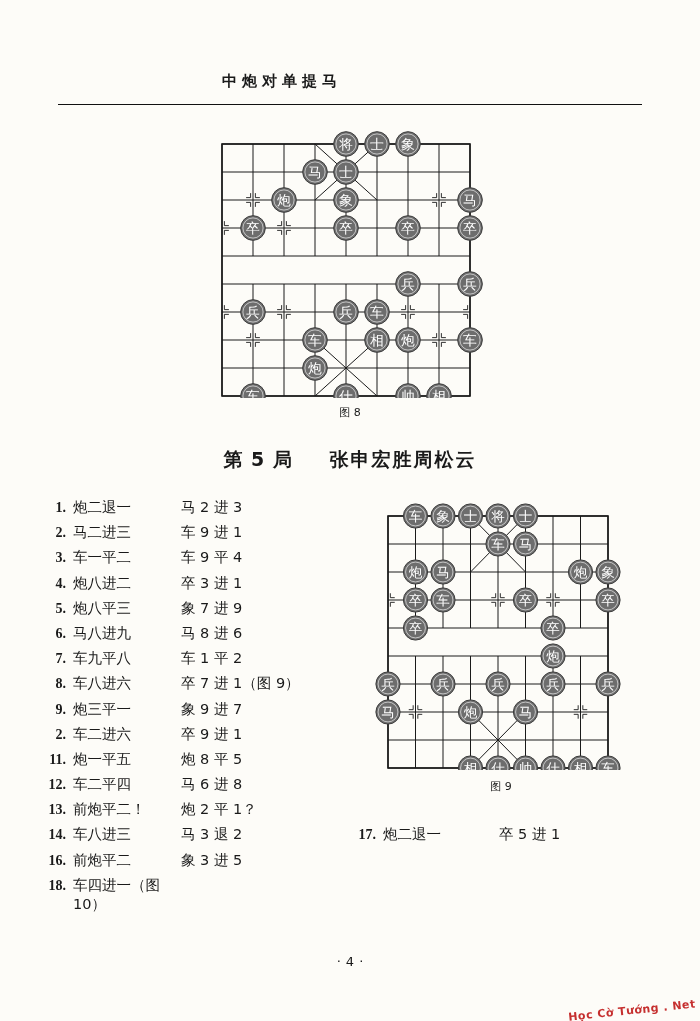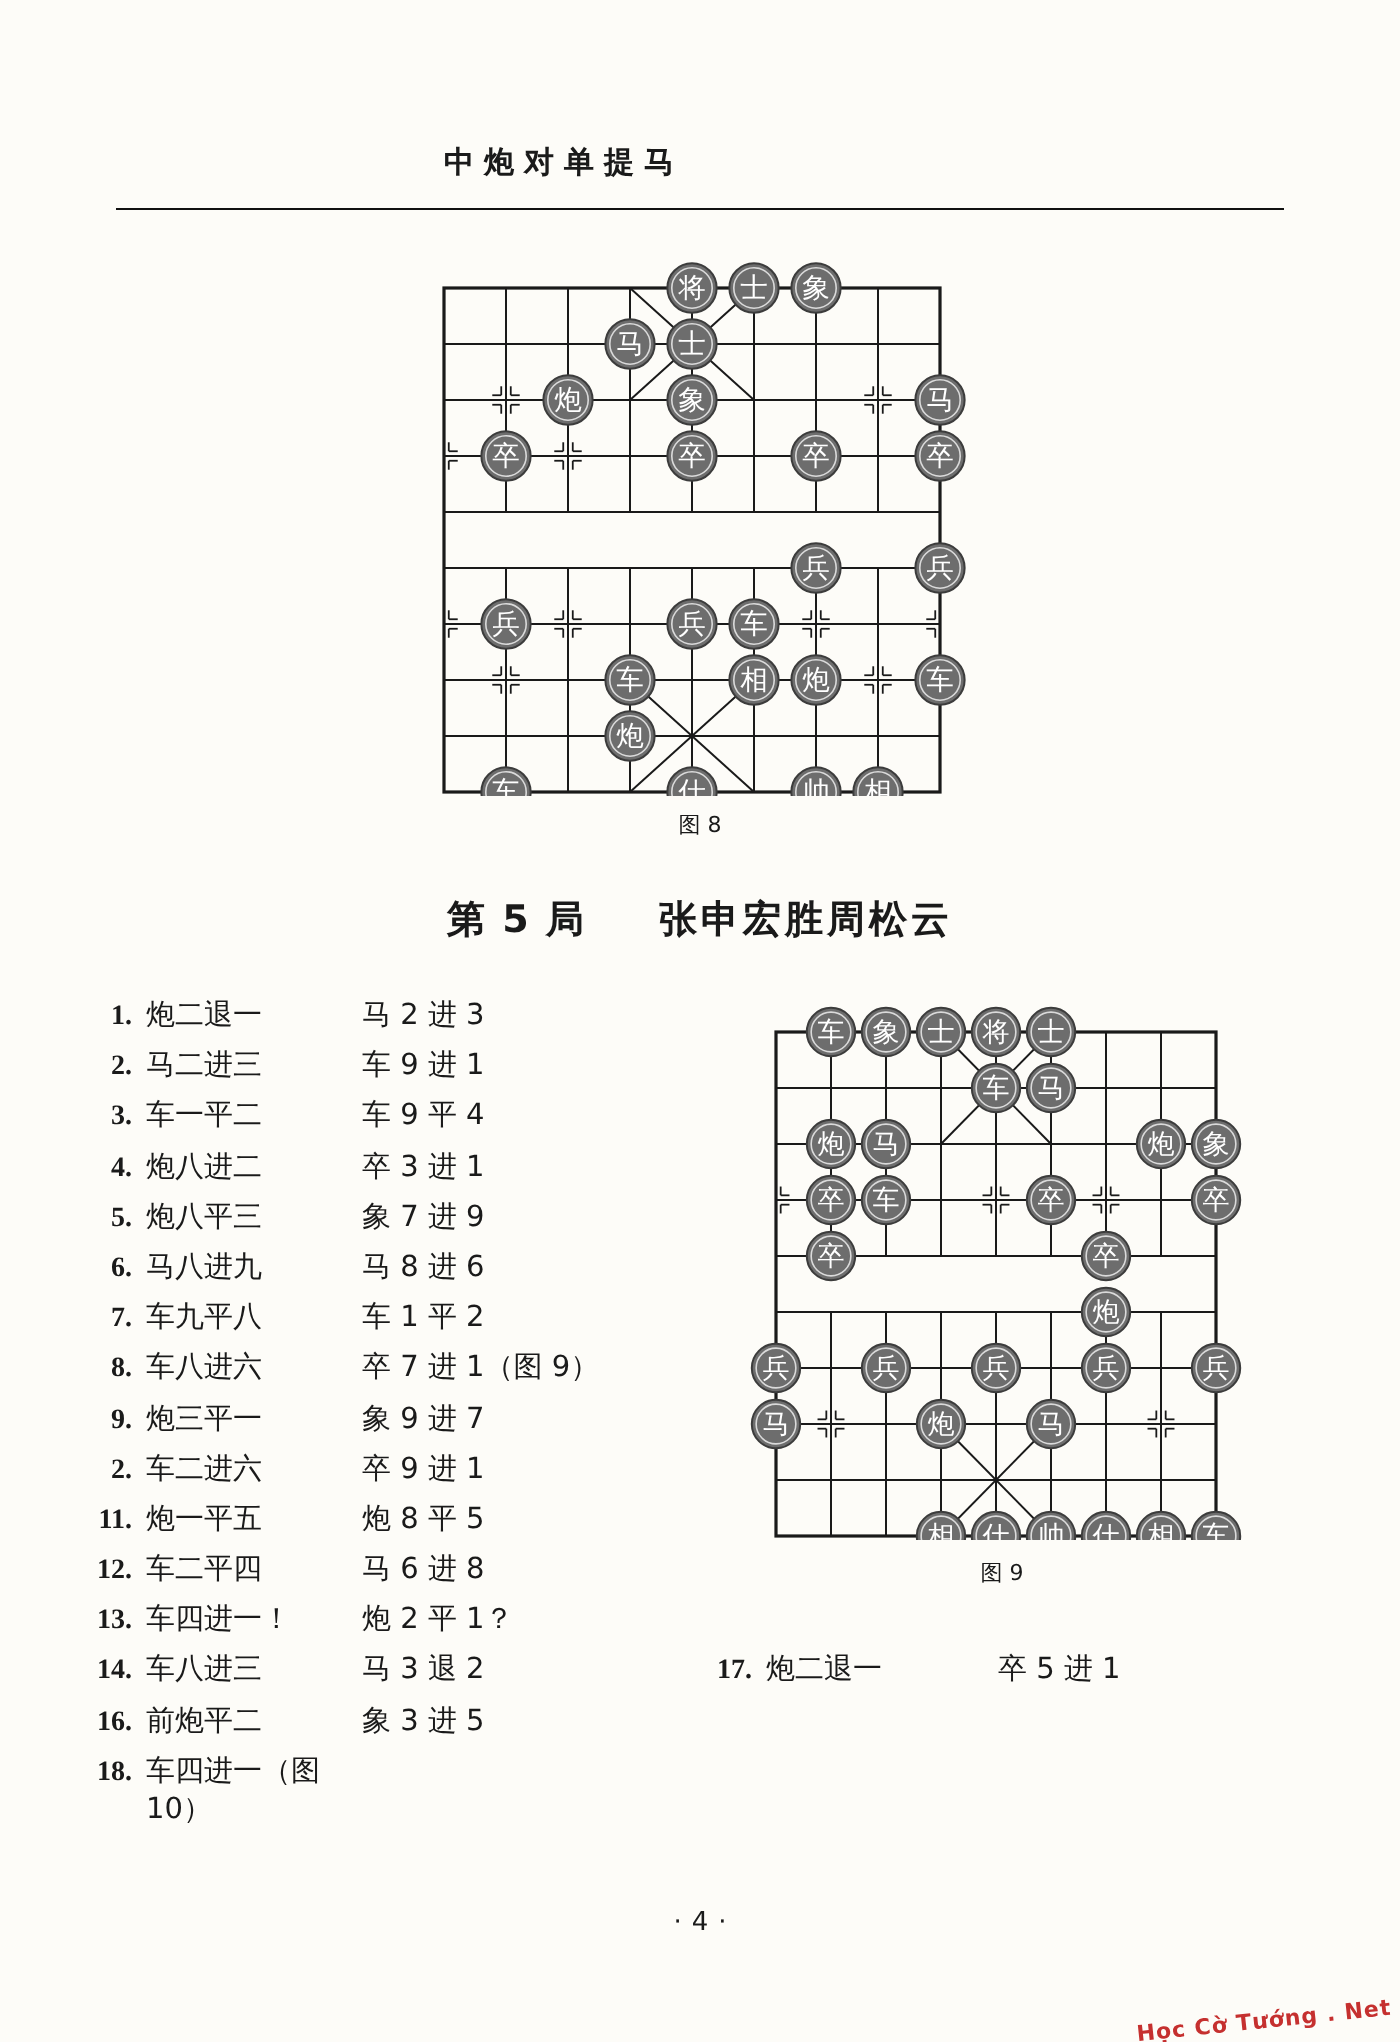--- a/index.html
+++ b/index.html
@@ -424,21 +424,21 @@
         <span class="move-red">炮一平五</span>
         <span class="move-black">炮 8 平 5</span>
       </div>
       <div class="move-row">
         <span class="move-no">12.</span>
         <span class="move-red">车二平四</span>
         <span class="move-black">马 6 进 8</span>
       </div>
       <div class="move-row">
         <span class="move-no">13.</span>
-        <span class="move-red">车四进一！</span>
+        <span class="move-red">前炮平二！</span>
         <span class="move-black">炮 2 平 1？</span>
       </div>
       <div class="move-row">
         <span class="move-no">14.</span>
         <span class="move-red">车八进三</span>
         <span class="move-black">马 3 退 2</span>
       </div>
       <div class="move-row">
         <span class="move-no">16.</span>
         <span class="move-red">前炮平二</span>

